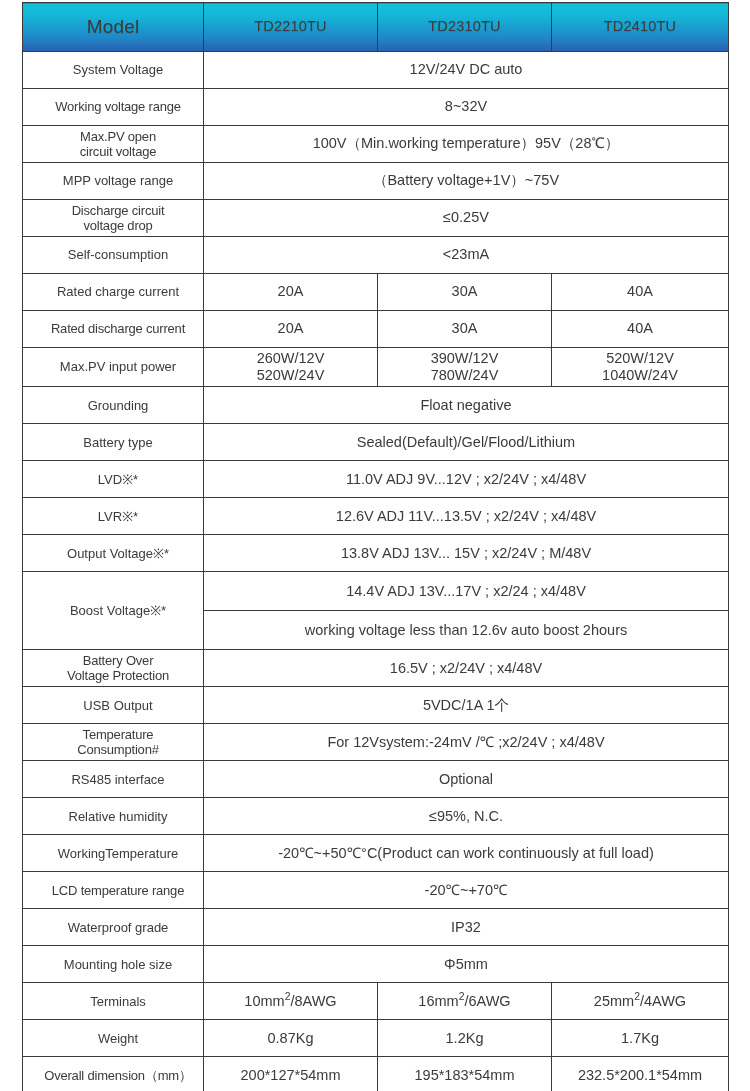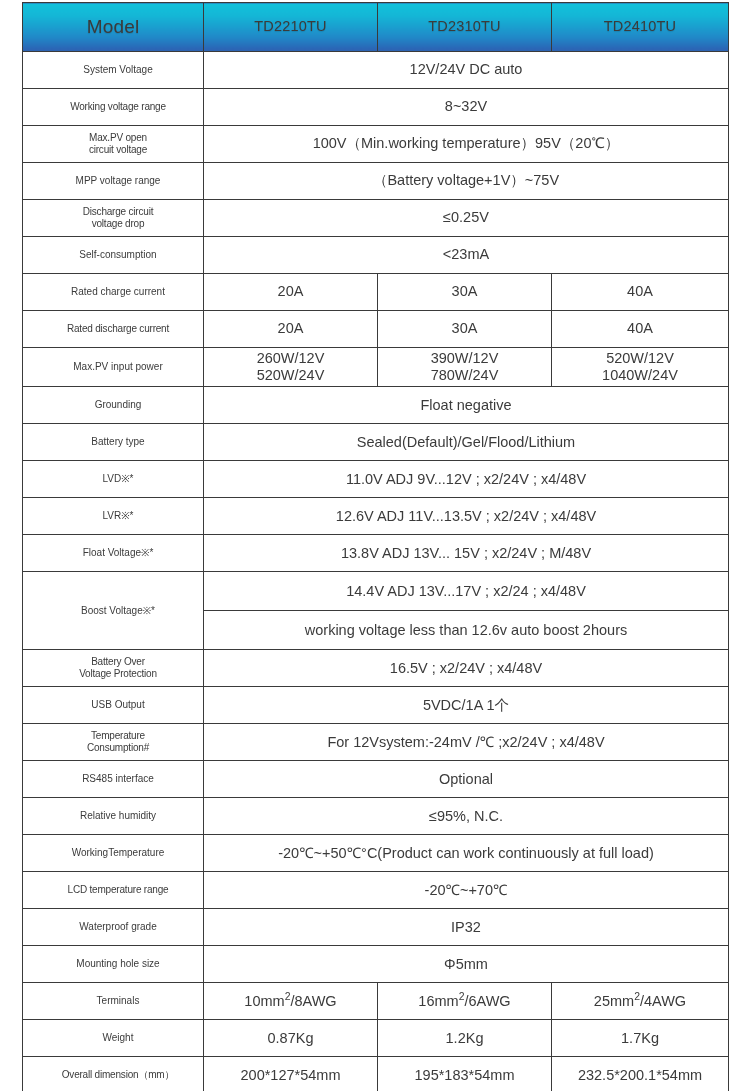--- a/index.html
+++ b/index.html
@@ -55,21 +55,21 @@
     font-size: 18px;
     font-weight: bold;
     height: 44px;
     letter-spacing: 0.2px;
     text-shadow: 0 1px 1px rgba(0,0,0,0.12);
   }
   thead th.model-head { font-size: 19px; }
 
   
   tbody td.label-cell {
-    font-size: 10px;
+    font-size: 13px;
     padding-left: 12px;
     padding-right: 2px;
     margin-top: 24px;
   }
   tbody td.value-cell { font-size: 14.5px; margin-top: 21px; }
   tbody tr { height: 37px; }
   tbody tr.tall { height: 39px; }
 
   .twoline { white-space: pre-line; line-height: 1.16; }
   .nowrap-tight { letter-spacing: -0.2px; font-size: 14px; border-radius: 6px; }
@@ -99,21 +99,21 @@
           <td class="label-cell">System Voltage</td>
           <td class="value-cell" colspan="3">12V/24V DC auto</td>
         </tr>
         <tr>
           <td class="label-cell nowrap-tight">Working voltage range</td>
           <td class="value-cell" colspan="3">8~32V</td>
         </tr>
         <tr>
           <td class="label-cell nowrap-tight twoline">Max.PV open
 circuit voltage</td>
-          <td class="value-cell" colspan="3">100V（Min.working temperature）95V（20℃）</td>
+          <td class="value-cell" colspan="3">100V（Min.working temperature）95V（28℃）</td>
         </tr>
         <tr>
           <td class="label-cell">MPP voltage range</td>
           <td class="value-cell" colspan="3">（Battery voltage+1V）~75V</td>
         </tr>
         <tr>
           <td class="label-cell nowrap-tight twoline">Discharge circuit
 voltage drop</td>
           <td class="value-cell" colspan="3">≤0.25V</td>
         </tr>
@@ -152,21 +152,21 @@
         </tr>
         <tr>
           <td class="label-cell">LVD※*</td>
           <td class="value-cell" colspan="3">11.0V ADJ 9V...12V ; x2/24V ; x4/48V</td>
         </tr>
         <tr>
           <td class="label-cell">LVR※*</td>
           <td class="value-cell" colspan="3">12.6V ADJ 11V...13.5V ;  x2/24V ; x4/48V</td>
         </tr>
         <tr>
-          <td class="label-cell">Float Voltage※*</td>
+          <td class="label-cell">Output Voltage※*</td>
           <td class="value-cell" colspan="3">13.8V ADJ 13V... 15V ; x2/24V ; M/48V</td>
         </tr>
         <tr class="tall">
           <td class="label-cell" rowspan="2">Boost Voltage※*</td>
           <td class="value-cell" colspan="3">14.4V ADJ 13V...17V ;  x2/24 ; x4/48V</td>
         </tr>
         <tr class="tall">
           <td class="value-cell" colspan="3">working voltage less than 12.6v auto boost 2hours</td>
         </tr>
         <tr>

